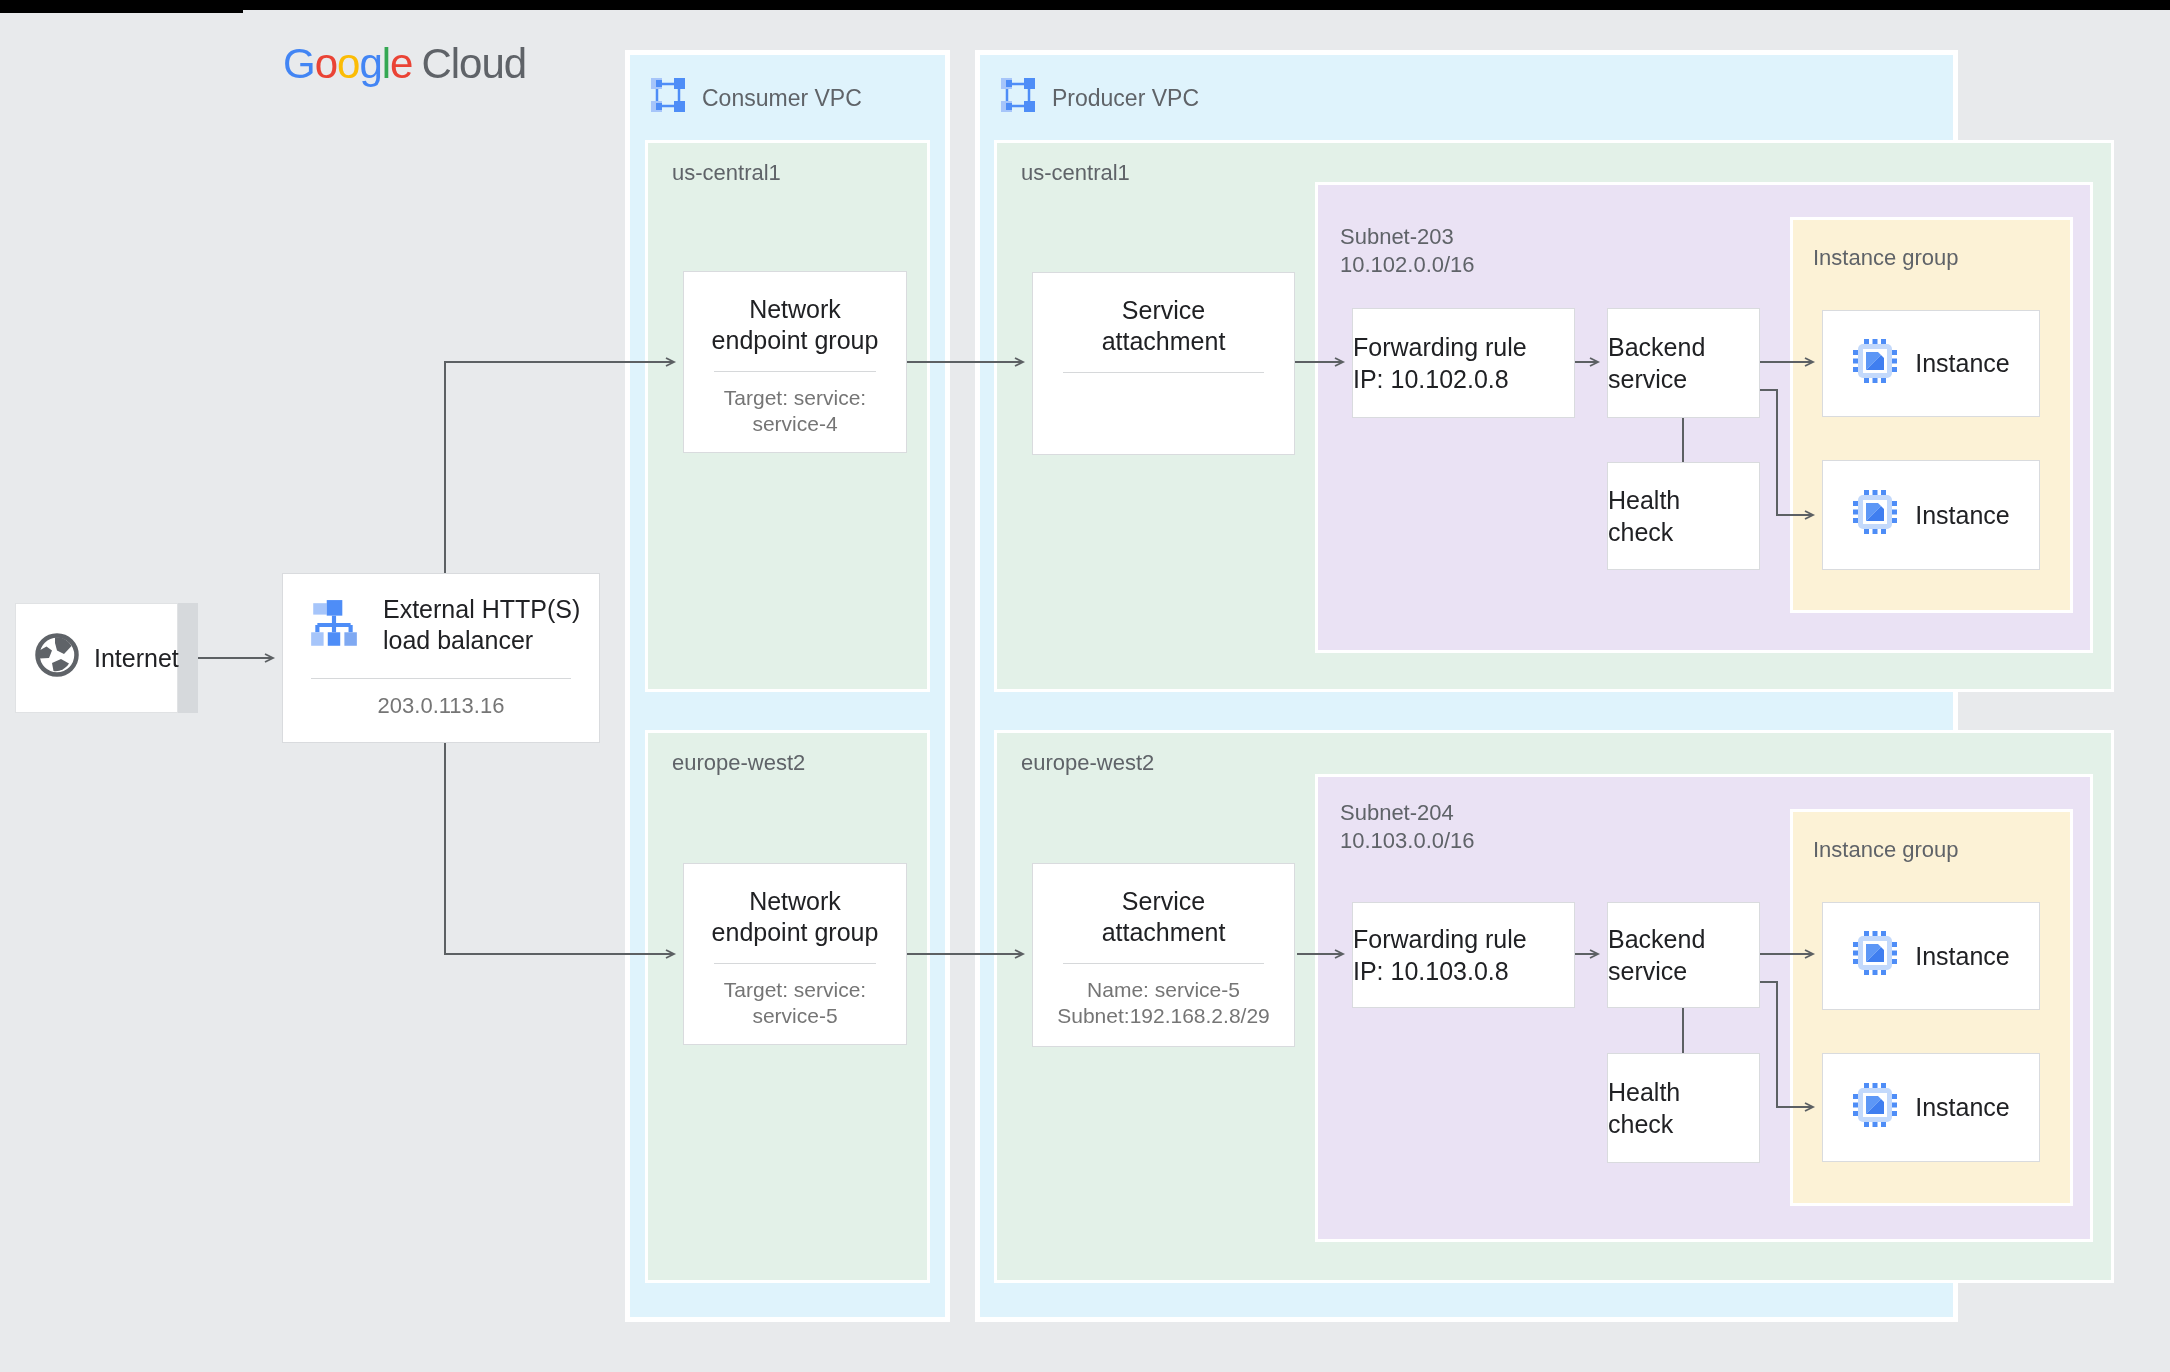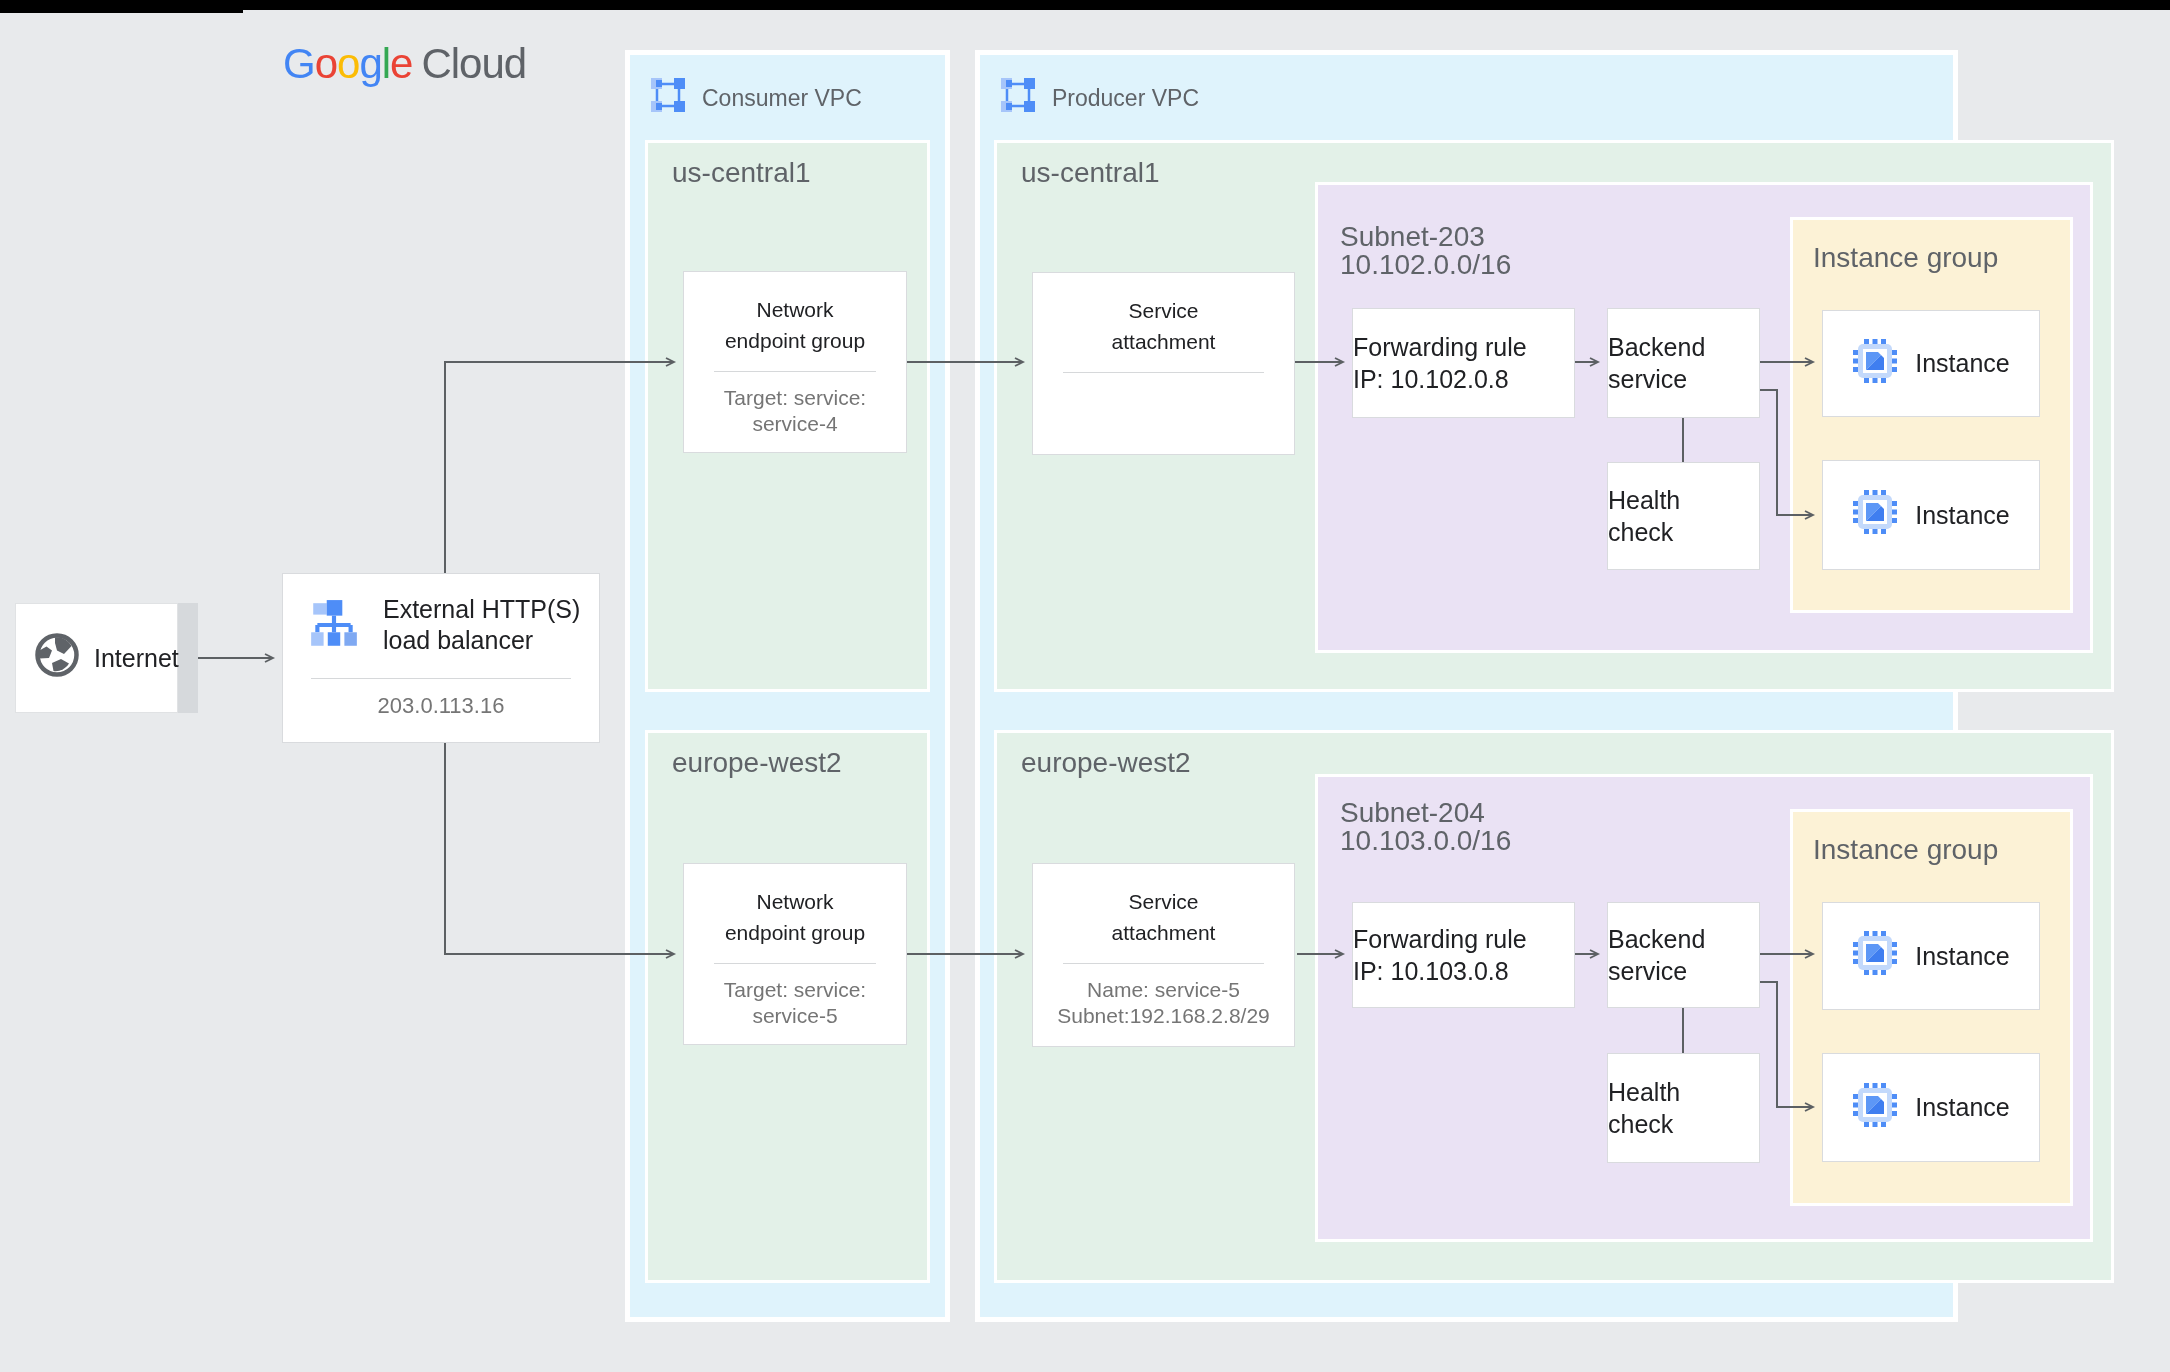--- a/index.html
+++ b/index.html
@@ -10,34 +10,34 @@
   
   .bar1{left:0;top:0;width:2170px;height:10px;background:#000;}
   .bar2{left:0;top:0;width:243px;height:13px;background:#000;}
 
   
   .logo{left:283px;top:40px;font-size:42px;font-weight:500;letter-spacing:-1px;display:flex;align-items:center;}
   .logo .cloud{color:#5f6368;font-weight:400;margin-left:9px;}
 
   
   .box{position:absolute;background:#fff;border:1px solid #d9dbde;box-sizing:border-box;}
-  .title{font-size:21px;line-height:31px;color:#202124;text-align:center;margin-top:22px;}
+  .title{font-size:25px;line-height:31px;color:#202124;text-align:center;margin-top:22px;}
   .divider{height:1px;background:#d6d8da;margin:15px 30px 13px;}
   .sub{font-size:21px;line-height:26px;color:#757575;text-align:center;}
   .plain{display:flex;flex-direction:column;align-items:flex-start;justify-content:center;
          text-align:center;font-size:25px;line-height:32px;color:#202124;}
 
   
   .vpc{position:absolute;background:#dff3fc;border:5px solid #fff;box-sizing:border-box;}
   .vpc-label{position:absolute;left:20px;top:22px;display:flex;align-items:center;gap:16px;
              font-size:23px;color:#5f6368;}
   .region-green{position:absolute;background:#e3f1e8;box-shadow:0 0 0 3px #fff;}
   .region-purple{position:absolute;background:#eae2f4;box-shadow:0 0 0 3px #fff;}
   .region-yellow{position:absolute;background:#fcf2d6;box-shadow:0 0 0 3px #fff;}
-  .region-label{position:absolute;left:24px;top:16px;font-size:28px;line-height:28px;color:#5f6368;}
+  .region-label{position:absolute;left:24px;top:16px;font-size:22px;line-height:28px;color:#5f6368;}
 
   
   .internet{left:15px;top:603px;width:163px;height:110px;background:#fff;border:1px solid #e0e2e4;
             box-shadow:20px 0 0 0 #d6d9dc;display:flex;align-items:center;gap:14px;padding-left:18px;
             font-size:25px;color:#202124;}
 
   
   .lb{left:282px;top:573px;width:318px;height:170px;background:#fff;border:1px solid #d9dbde;}
   .lb .lb-title{position:absolute;left:100px;top:20px;font-size:25px;line-height:31px;color:#202124;}
   .lb .lb-divider{position:absolute;left:28px;right:28px;top:104px;height:1px;background:#d6d8da;}

